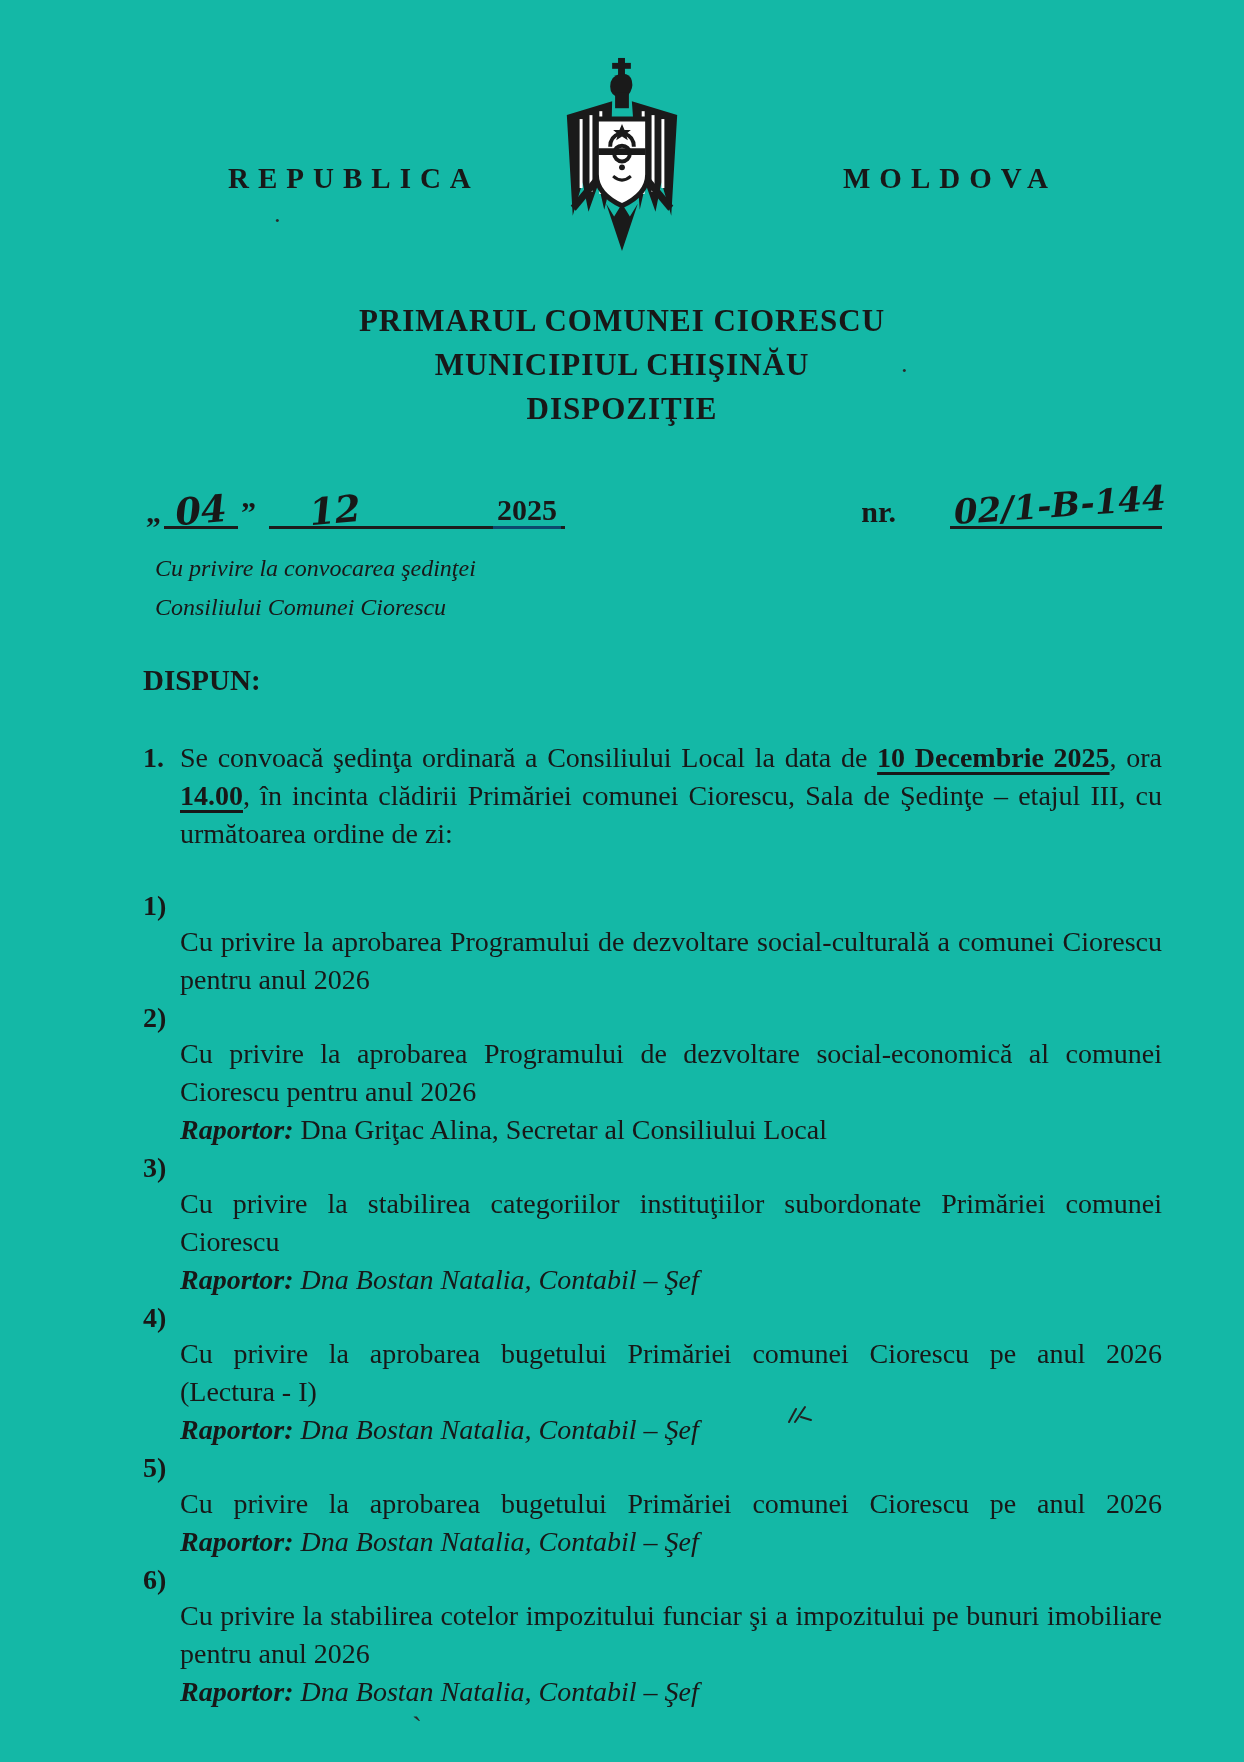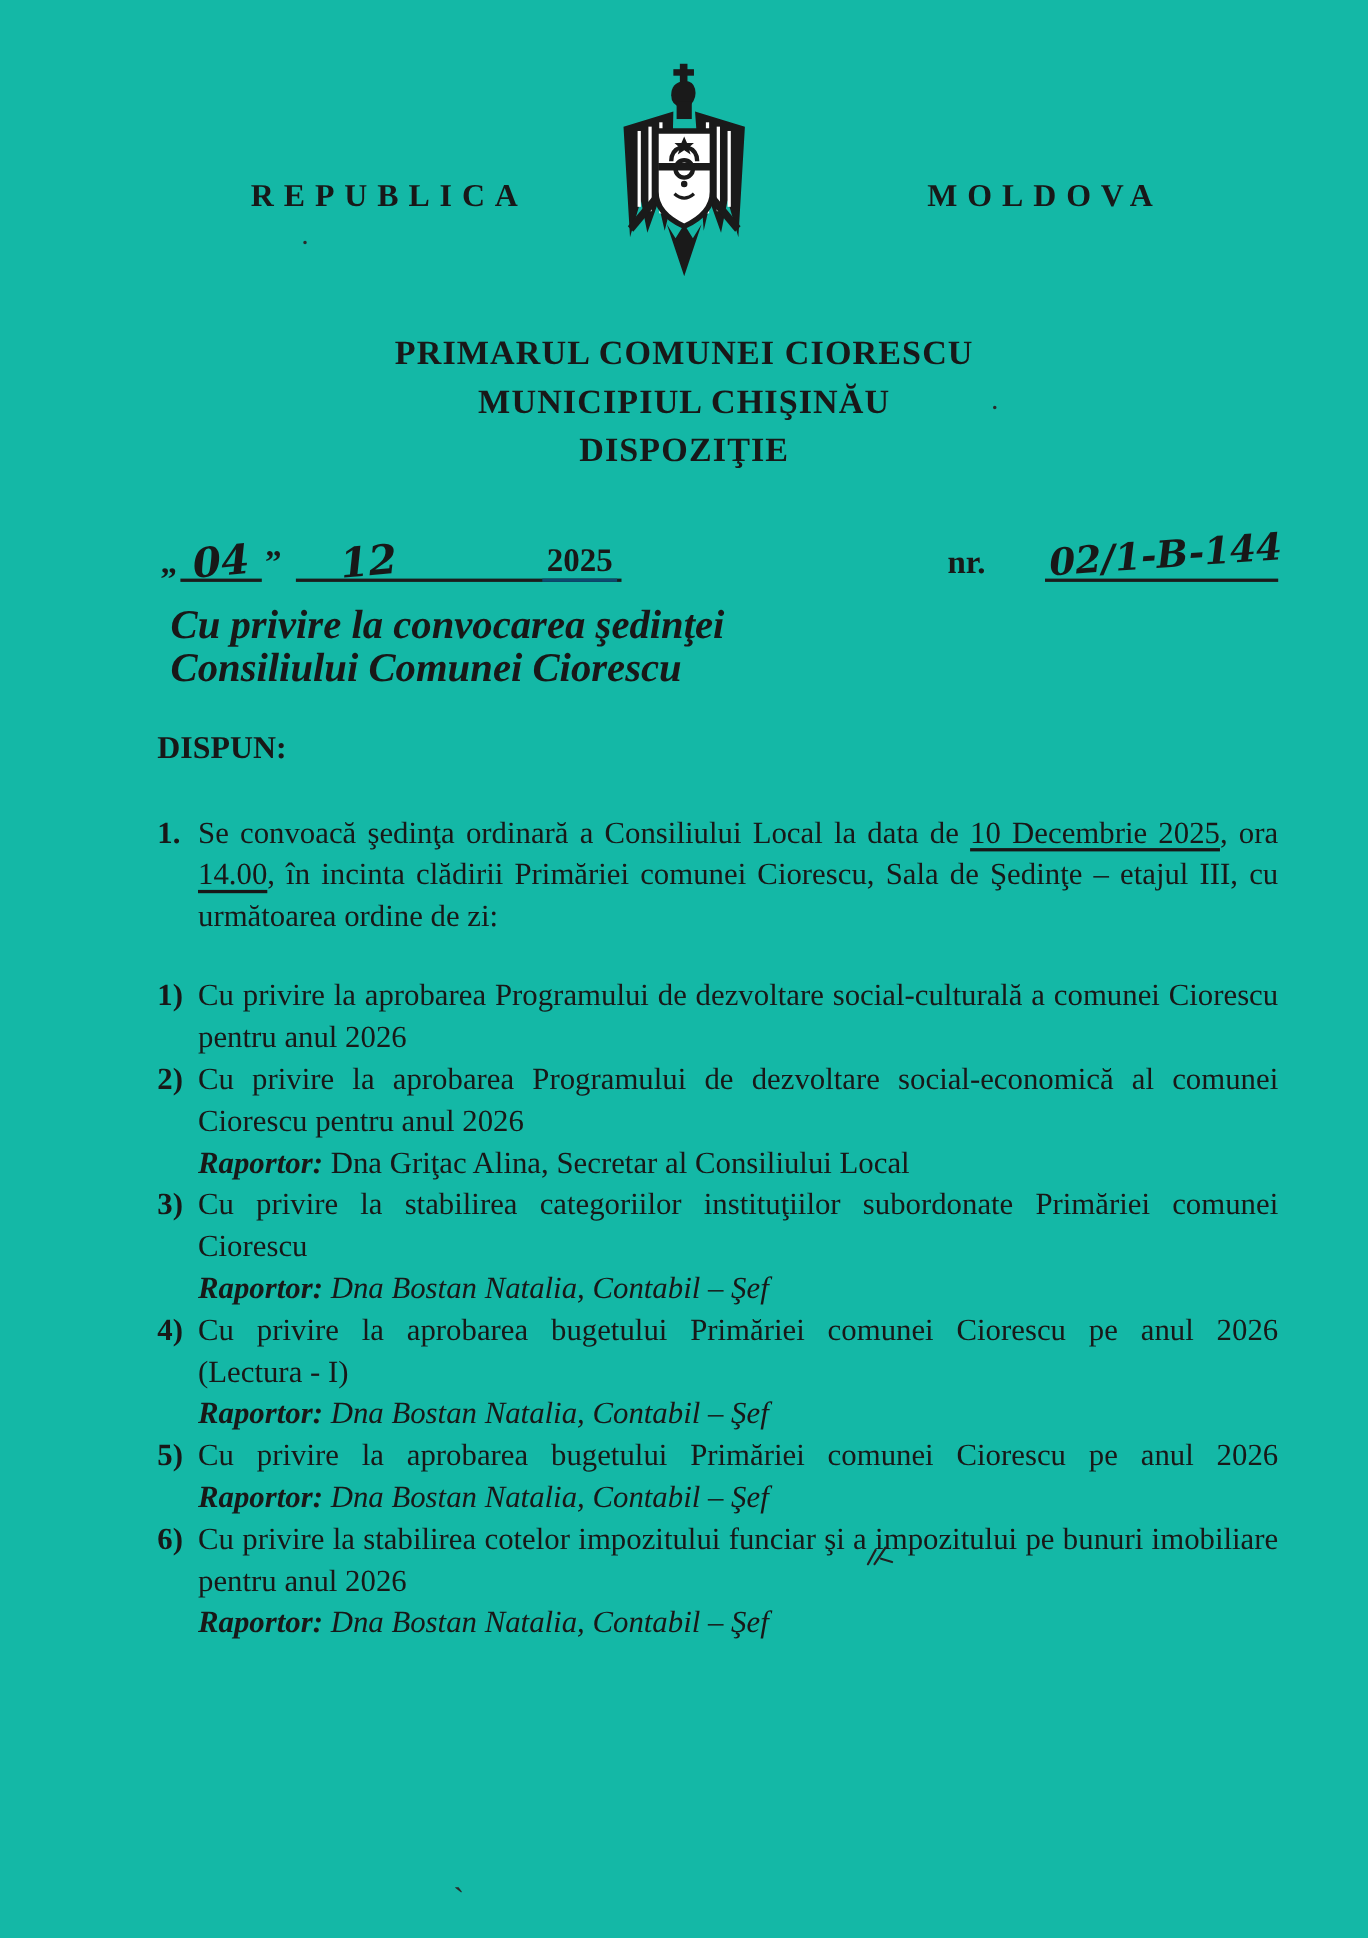--- a/index.html
+++ b/index.html
@@ -51,38 +51,38 @@
     transform:rotate(-5deg) translateY(3px);
     white-space:nowrap;
   }
   .dl-right { display:flex; align-items:flex-end;gap:44px; }
   .nr-label { font-weight:bold; font-size:30px; line-height:34px; margin-right:10px; }
   .blank-nr { width:212px; overflow:visible; justify-content:flex-start; }
   .hand-nr  { font-size:34px; transform:rotate(-4deg) translate(4px,-4px); }
 
   
   .subject { margin:20px 82px 0 155px; }
-  .subject-line { font-weight:bold; font-style:italic; font-size:37px; line-height:39px; }
+  .subject-line { font-weight:normal; font-style:italic; font-size:24px; line-height:39px; }
 
   
   .preamble {
     margin:16px 82px 0 143px;
     font-size:28px; line-height:38px;
     text-align:justify; text-indent:62px;
   }
   .dispun { margin:34px 0 0 143px; font-weight:bold; font-size:29px; line-height:38px; }
 
   .item1 { margin:40px 82px 0 143px; display:flex; font-size:28px; line-height:38px; }
   .marker { width:37px; flex:none; font-weight:bold; }
   .item1-body { flex:1; text-align:justify; }
-  .bu { font-weight:normal; text-decoration:underline; text-decoration-thickness:2.5px; text-underline-offset:5px; }
+  .bu { font-weight:bold; text-decoration:underline; text-decoration-thickness:2.5px; text-underline-offset:5px; }
 
   .agenda { margin:34px 82px 0 143px; font-size:28px; line-height:38px; }
   .aitem { display:flex; }
-  .acontent { flex:1; min-width:0; }
+  .acontent { flex:1; min-width:0;margin-top:36px; }
   .amain { text-align:justify; }
   .force { text-align:justify; text-align-last:justify; }
   .asub { text-align:left; }
   .rap { text-align:justify; }
   .rap-label { font-weight:bold; font-style:italic; }
   .rap-it { font-style:italic; }
 
   
   .artifact { position:absolute; font-size:26px; color:#2a2a2a; }
   .art-dot1 { left:273px; top:206px; }

